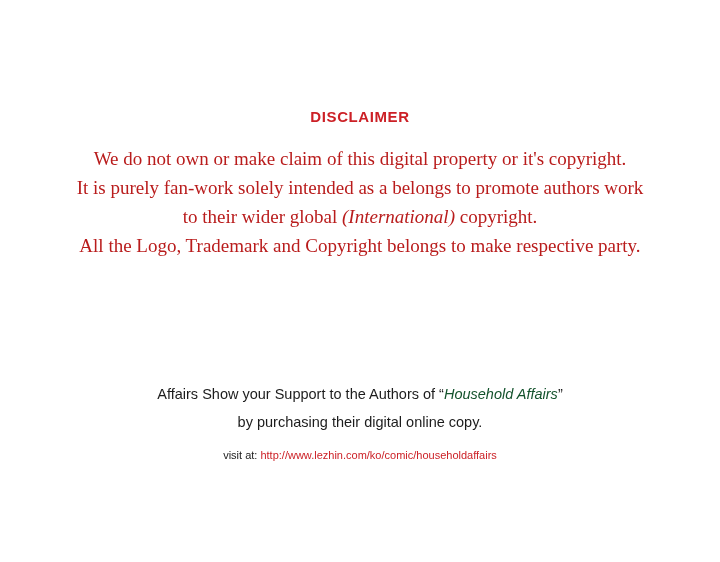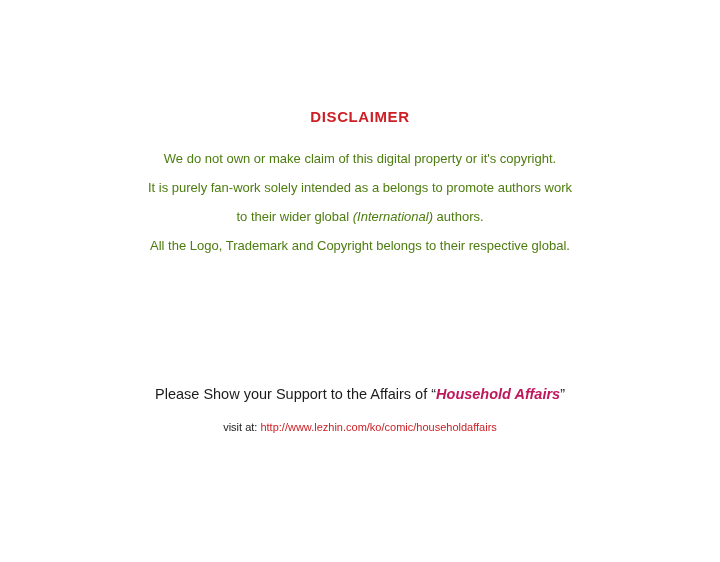--- a/index.html
+++ b/index.html
@@ -28,45 +28,45 @@
     text-align: center;
   }
   .disclaimer-title {
     color: #cc2026;
     font-size: 15px;
     font-weight: bold;
     letter-spacing: 0.6px;
     margin-bottom: 19px;
   }
   .disclaimer-line {
-    color: #4d7c0f;
-    font-size: 13px;
+    color: #b91c1c;
+    font-size: 19px;
     line-height: 29px;
     white-space: nowrap;
+    font-family: Liberation Serif, serif;
   }
   .disclaimer-line .em {
     font-style: italic;
   }
   .support-block {
     position: absolute;
     top: 380px;
     left: 0;
     width: 720px;
     text-align: center;
   }
   .support-line {
     color: #1c1c1c;
     font-size: 14.5px;
     line-height: 28px;
     white-space: nowrap;
   }
   .support-line .title-ref {
-    color: #be185d;
+    color: #14532d;
     font-style: italic;
-    font-weight: bold;
   }
   .visit-line {
     margin-top: 13px;
     font-size: 11px;
     color: #1c1c1c;
     white-space: nowrap;
   }
   .visit-line .url {
     color: #cc2026;
     text-decoration: none;
@@ -78,30 +78,31 @@
 <div class="page">
 
   <div class="disclaimer-block">
     <div class="disclaimer-title">DISCLAIMER</div>
 
     <div class="disclaimer-line">We do not own or make claim of this digital property or it's copyright.</div>
 
     <div class="disclaimer-line">It is purely fan-work solely intended as a belongs to promote authors work</div>
 
     <div class="disclaimer-line">
-      <span>to their wider global </span><span class="em">(International)</span><span> authors.</span>
+      <span>to their wider global </span><span class="em">(International)</span><span> copyright.</span>
     </div>
 
-    <div class="disclaimer-line">All the Logo, Trademark and Copyright belongs to their respective global.</div>
+    <div class="disclaimer-line">All the Logo, Trademark and Copyright belongs to make respective party.</div>
   </div>
 
   <div class="support-block">
     <div class="support-line">
-      <span>Please Show your Support to the Affairs of “</span><span class="title-ref">Household Affairs</span><span>”</span>
+      <span>Affairs Show your Support to the Authors of “</span><span class="title-ref">Household Affairs</span><span>”</span>
     </div>
 
+    <div class="support-line">by purchasing their digital online copy.</div>
 
     <div class="visit-line">
       <span>visit at: </span><a class="url" href="#">http://www.lezhin.com/ko/comic/householdaffairs</a>
     </div>
   </div>
 
 </div>
 
 </body></html>

